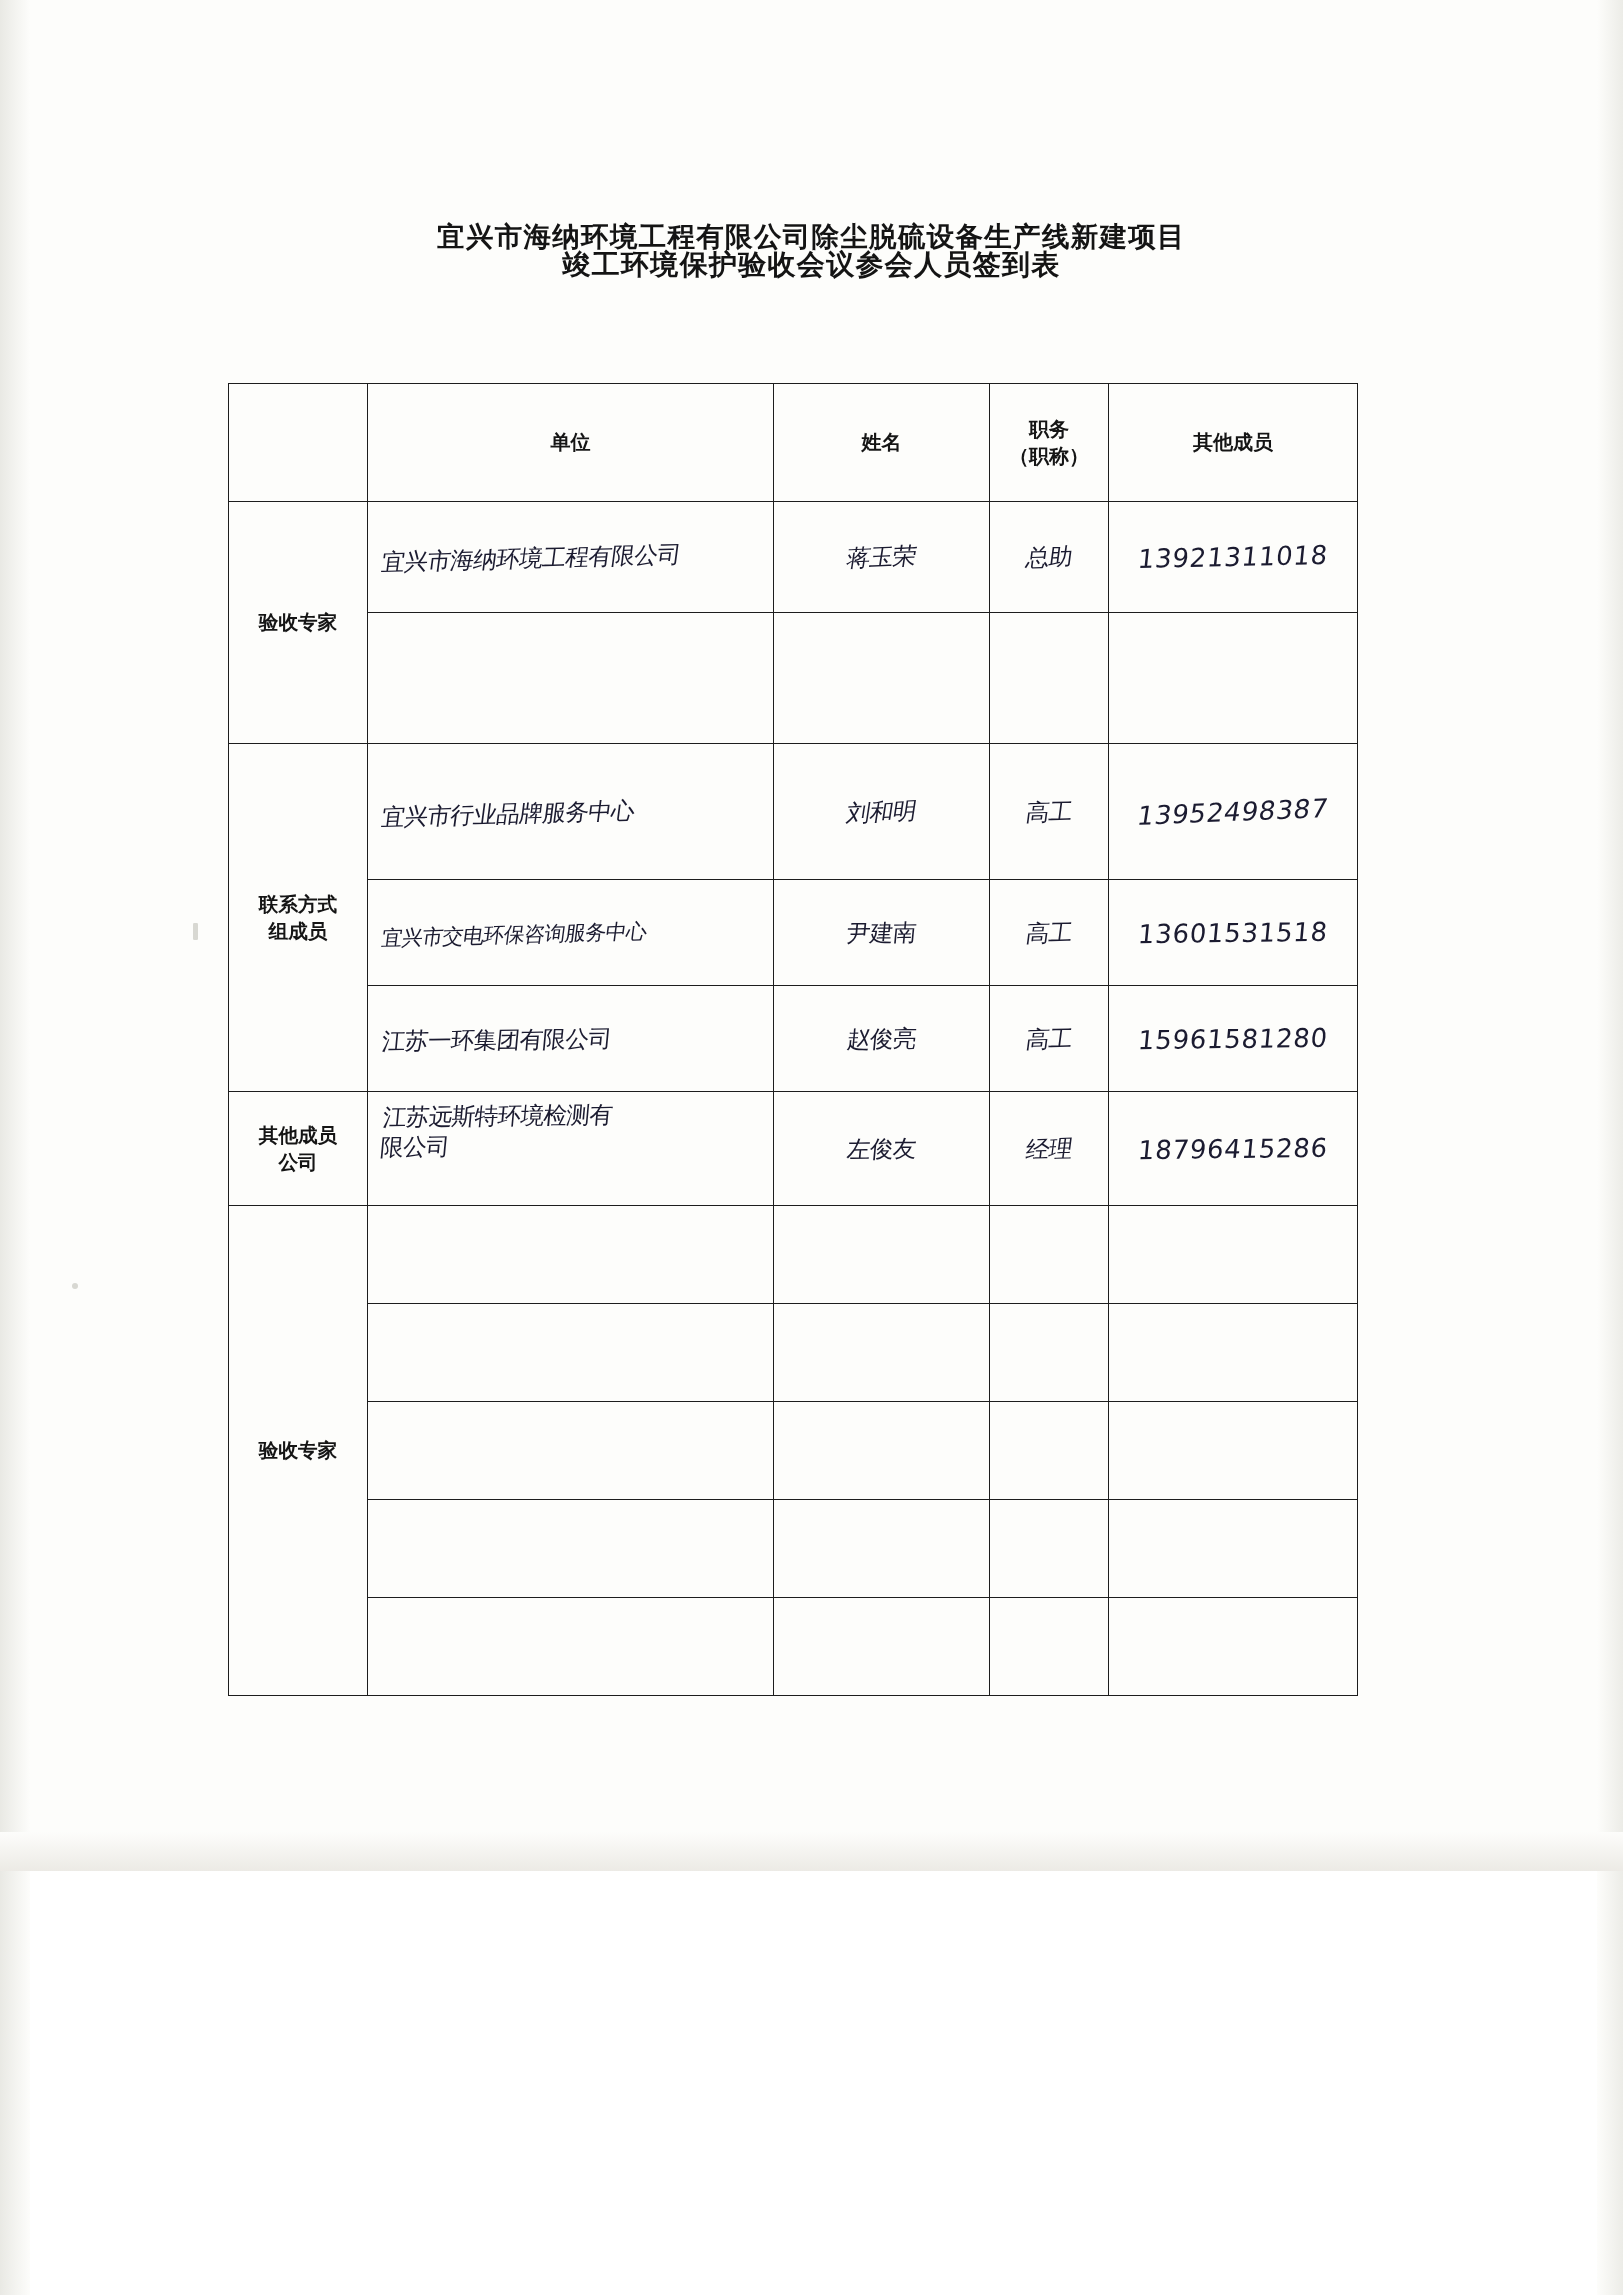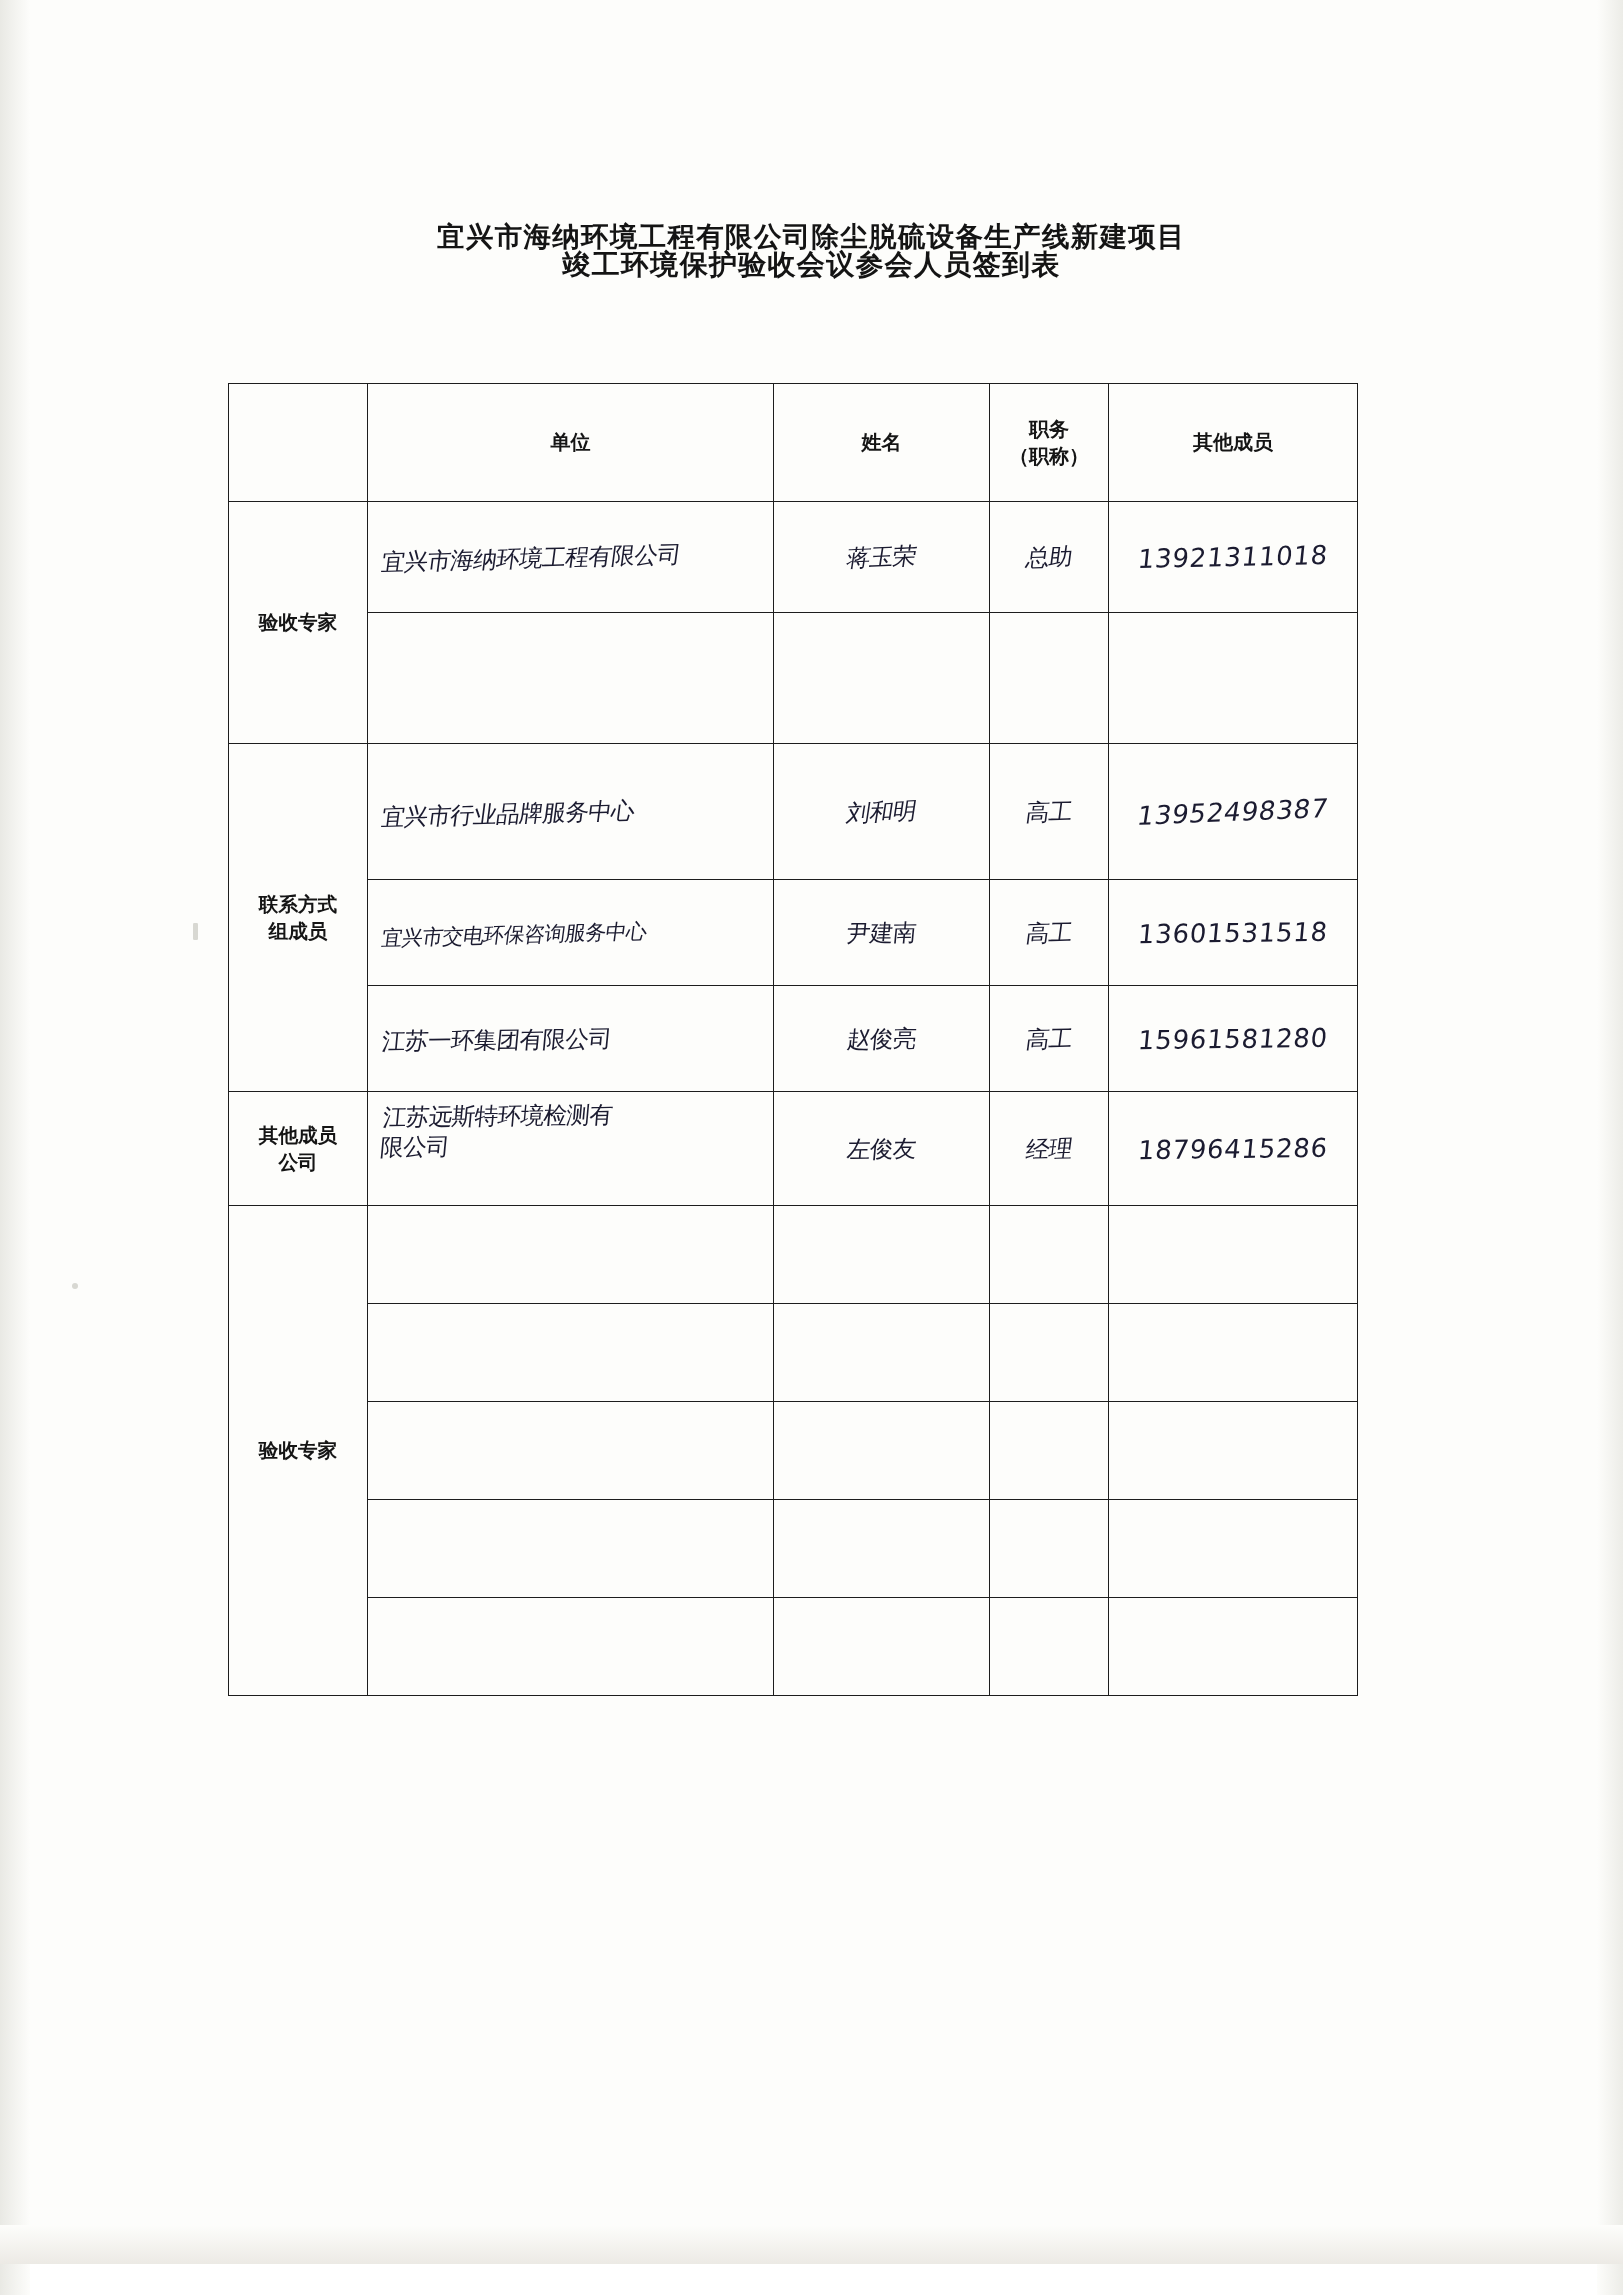--- a/index.html
+++ b/index.html
@@ -13,21 +13,21 @@
     position: relative;
     font-family: "Liberation Serif", "DejaVu Serif", serif;
     color: #1a1a1a;
     overflow: hidden;
   }
   
   .page {
     position: absolute;
     left: 0; top: 0;
     width: 1623px;
-    height: 2264px;
+    height: 1871px;
     background: #fdfdfb;
   }
   .scan-edge-left {
     position: absolute;
     left: 0; top: 0;
     width: 30px; height: 2295px;
     background: linear-gradient(to right, #e9e9e4, #fdfdfb);
   }
   .scan-edge-right {
     position: absolute;

